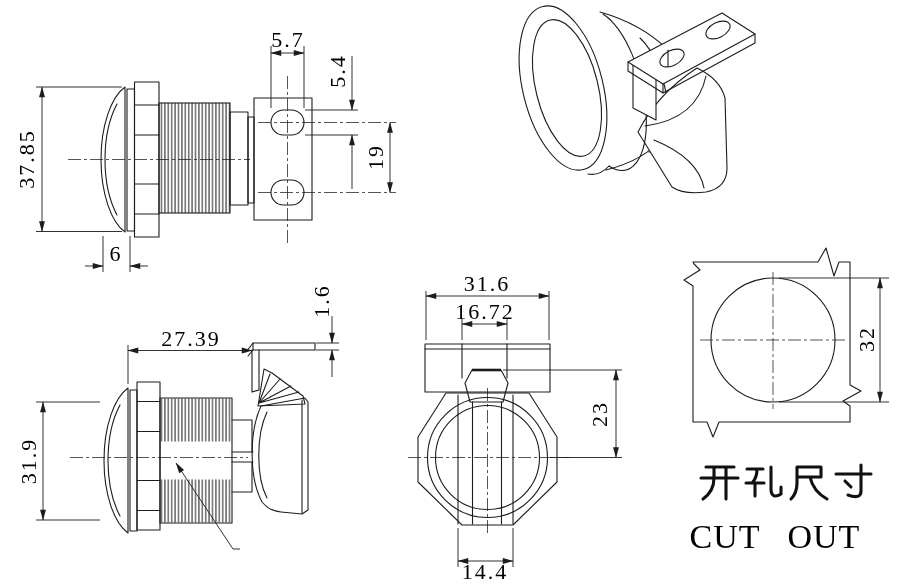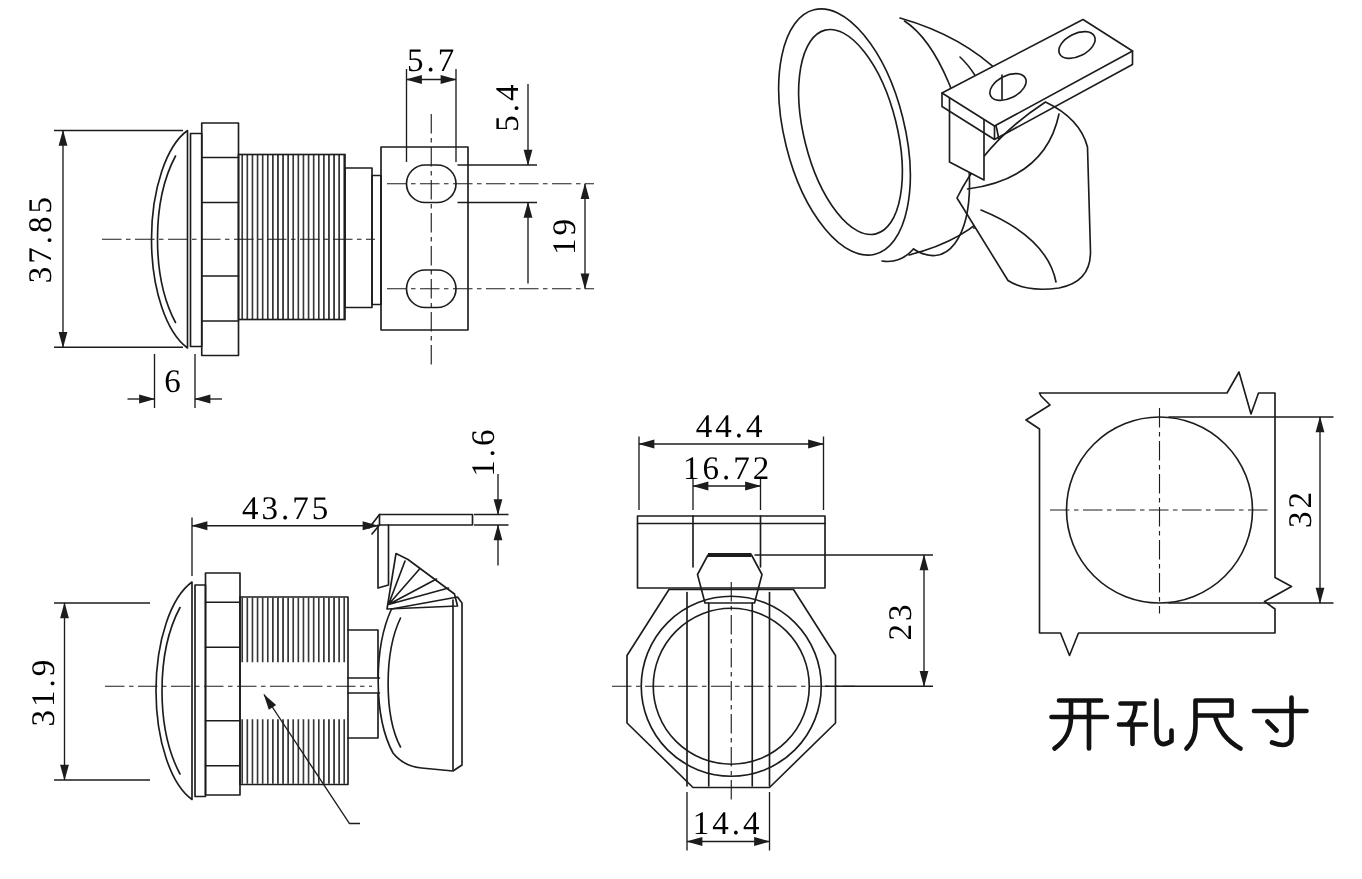--- a/index.html
+++ b/index.html
@@ -202,23 +202,24 @@
       </g>
     </g>
   </g>
 </svg>
 
 <span class="dim rot" style="left:27px;top:159px">37.85</span>
 <span class="dim" style="left:116px;top:254px">6</span>
 <span class="dim" style="left:288px;top:40px">5.7</span>
 <span class="dim rot" style="left:338px;top:71px">5.4</span>
 <span class="dim rot" style="left:376px;top:157px">19</span>
-<span class="dim" style="left:191px;top:339px">43.75</span>
+<span class="dim" style="left:191px;top:339px">27.39</span>
 <span class="dim rot" style="left:29px;top:461px">31.9</span>
 <span class="dim rot" style="left:322px;top:301px">1.6</span>
-<span class="dim" style="left:487px;top:284px">44.4</span>
+<span class="dim" style="left:487px;top:284px">31.6</span>
 <span class="dim" style="left:485px;top:312px">16.72</span>
 <span class="dim rot" style="left:600px;top:414px">23</span>
-<span class="dim" style="left:485px;top:549px">14.4</span>
+<span class="dim" style="left:485px;top:572px">14.4</span>
 <span class="dim rot" style="left:867px;top:339px">32</span>
 
+<span class="cutout-en" style="left:775px;top:537px">CUT OUT</span>
 
 </div>
 
 </body></html>

